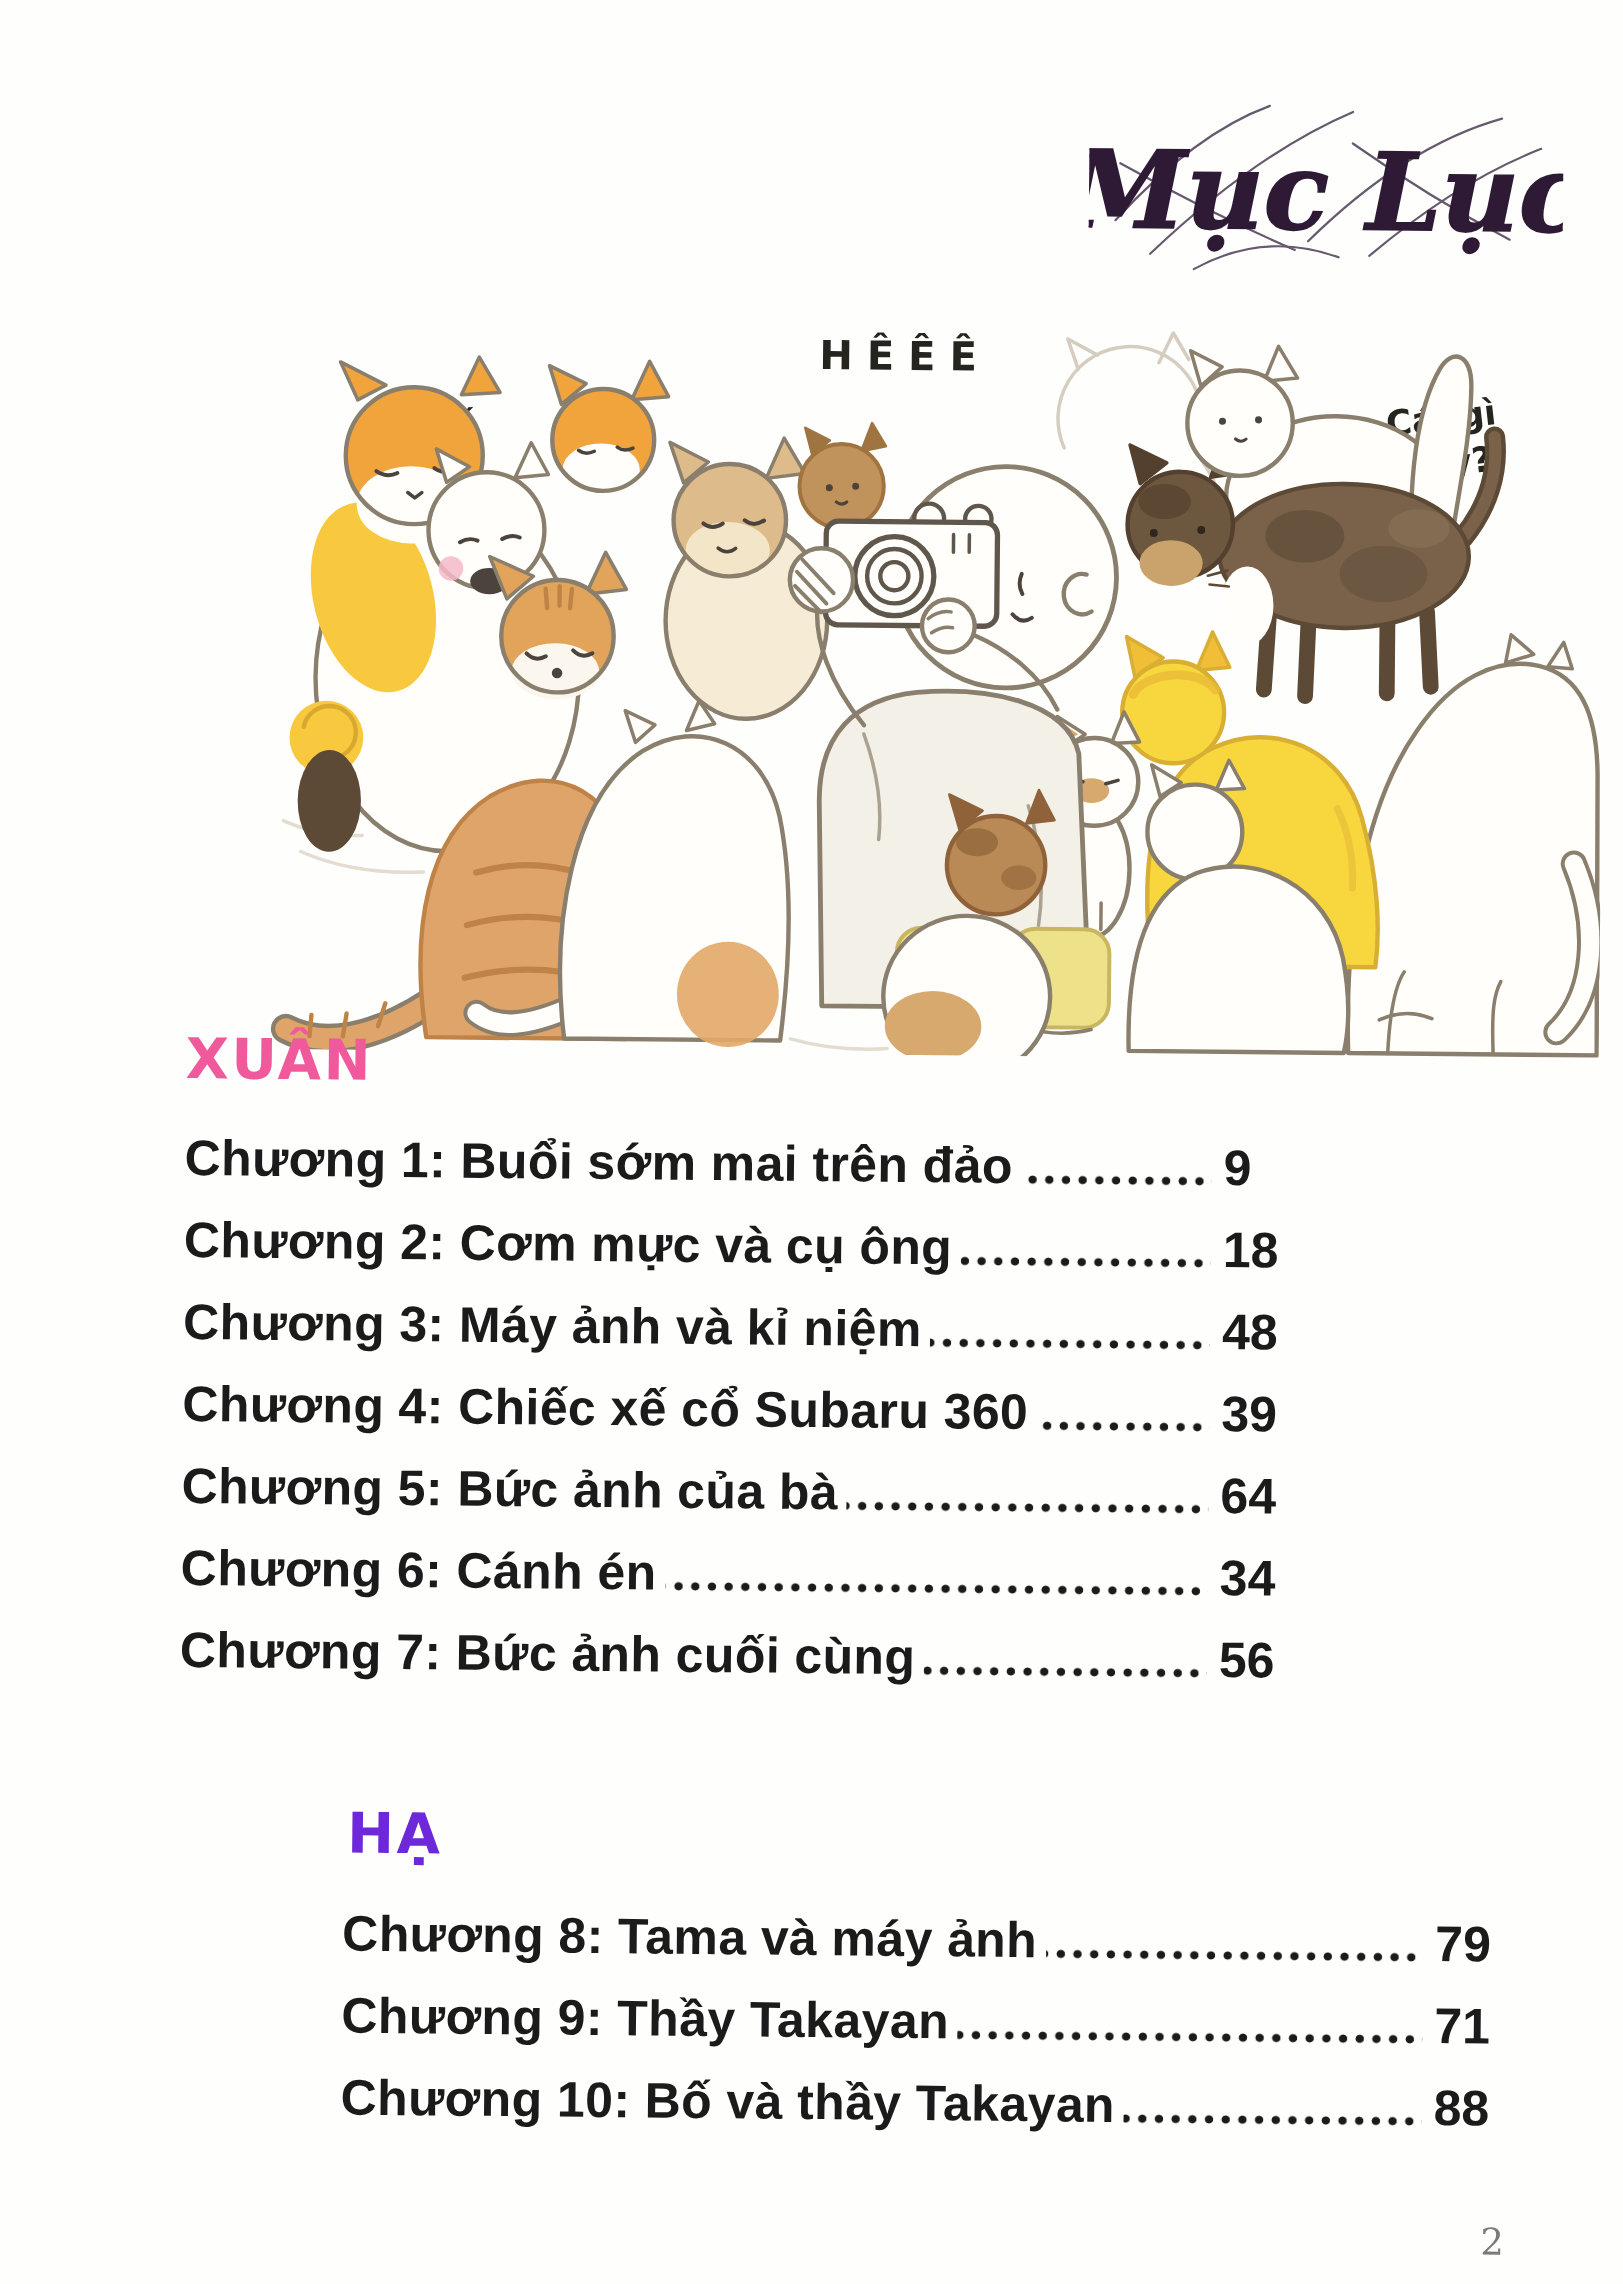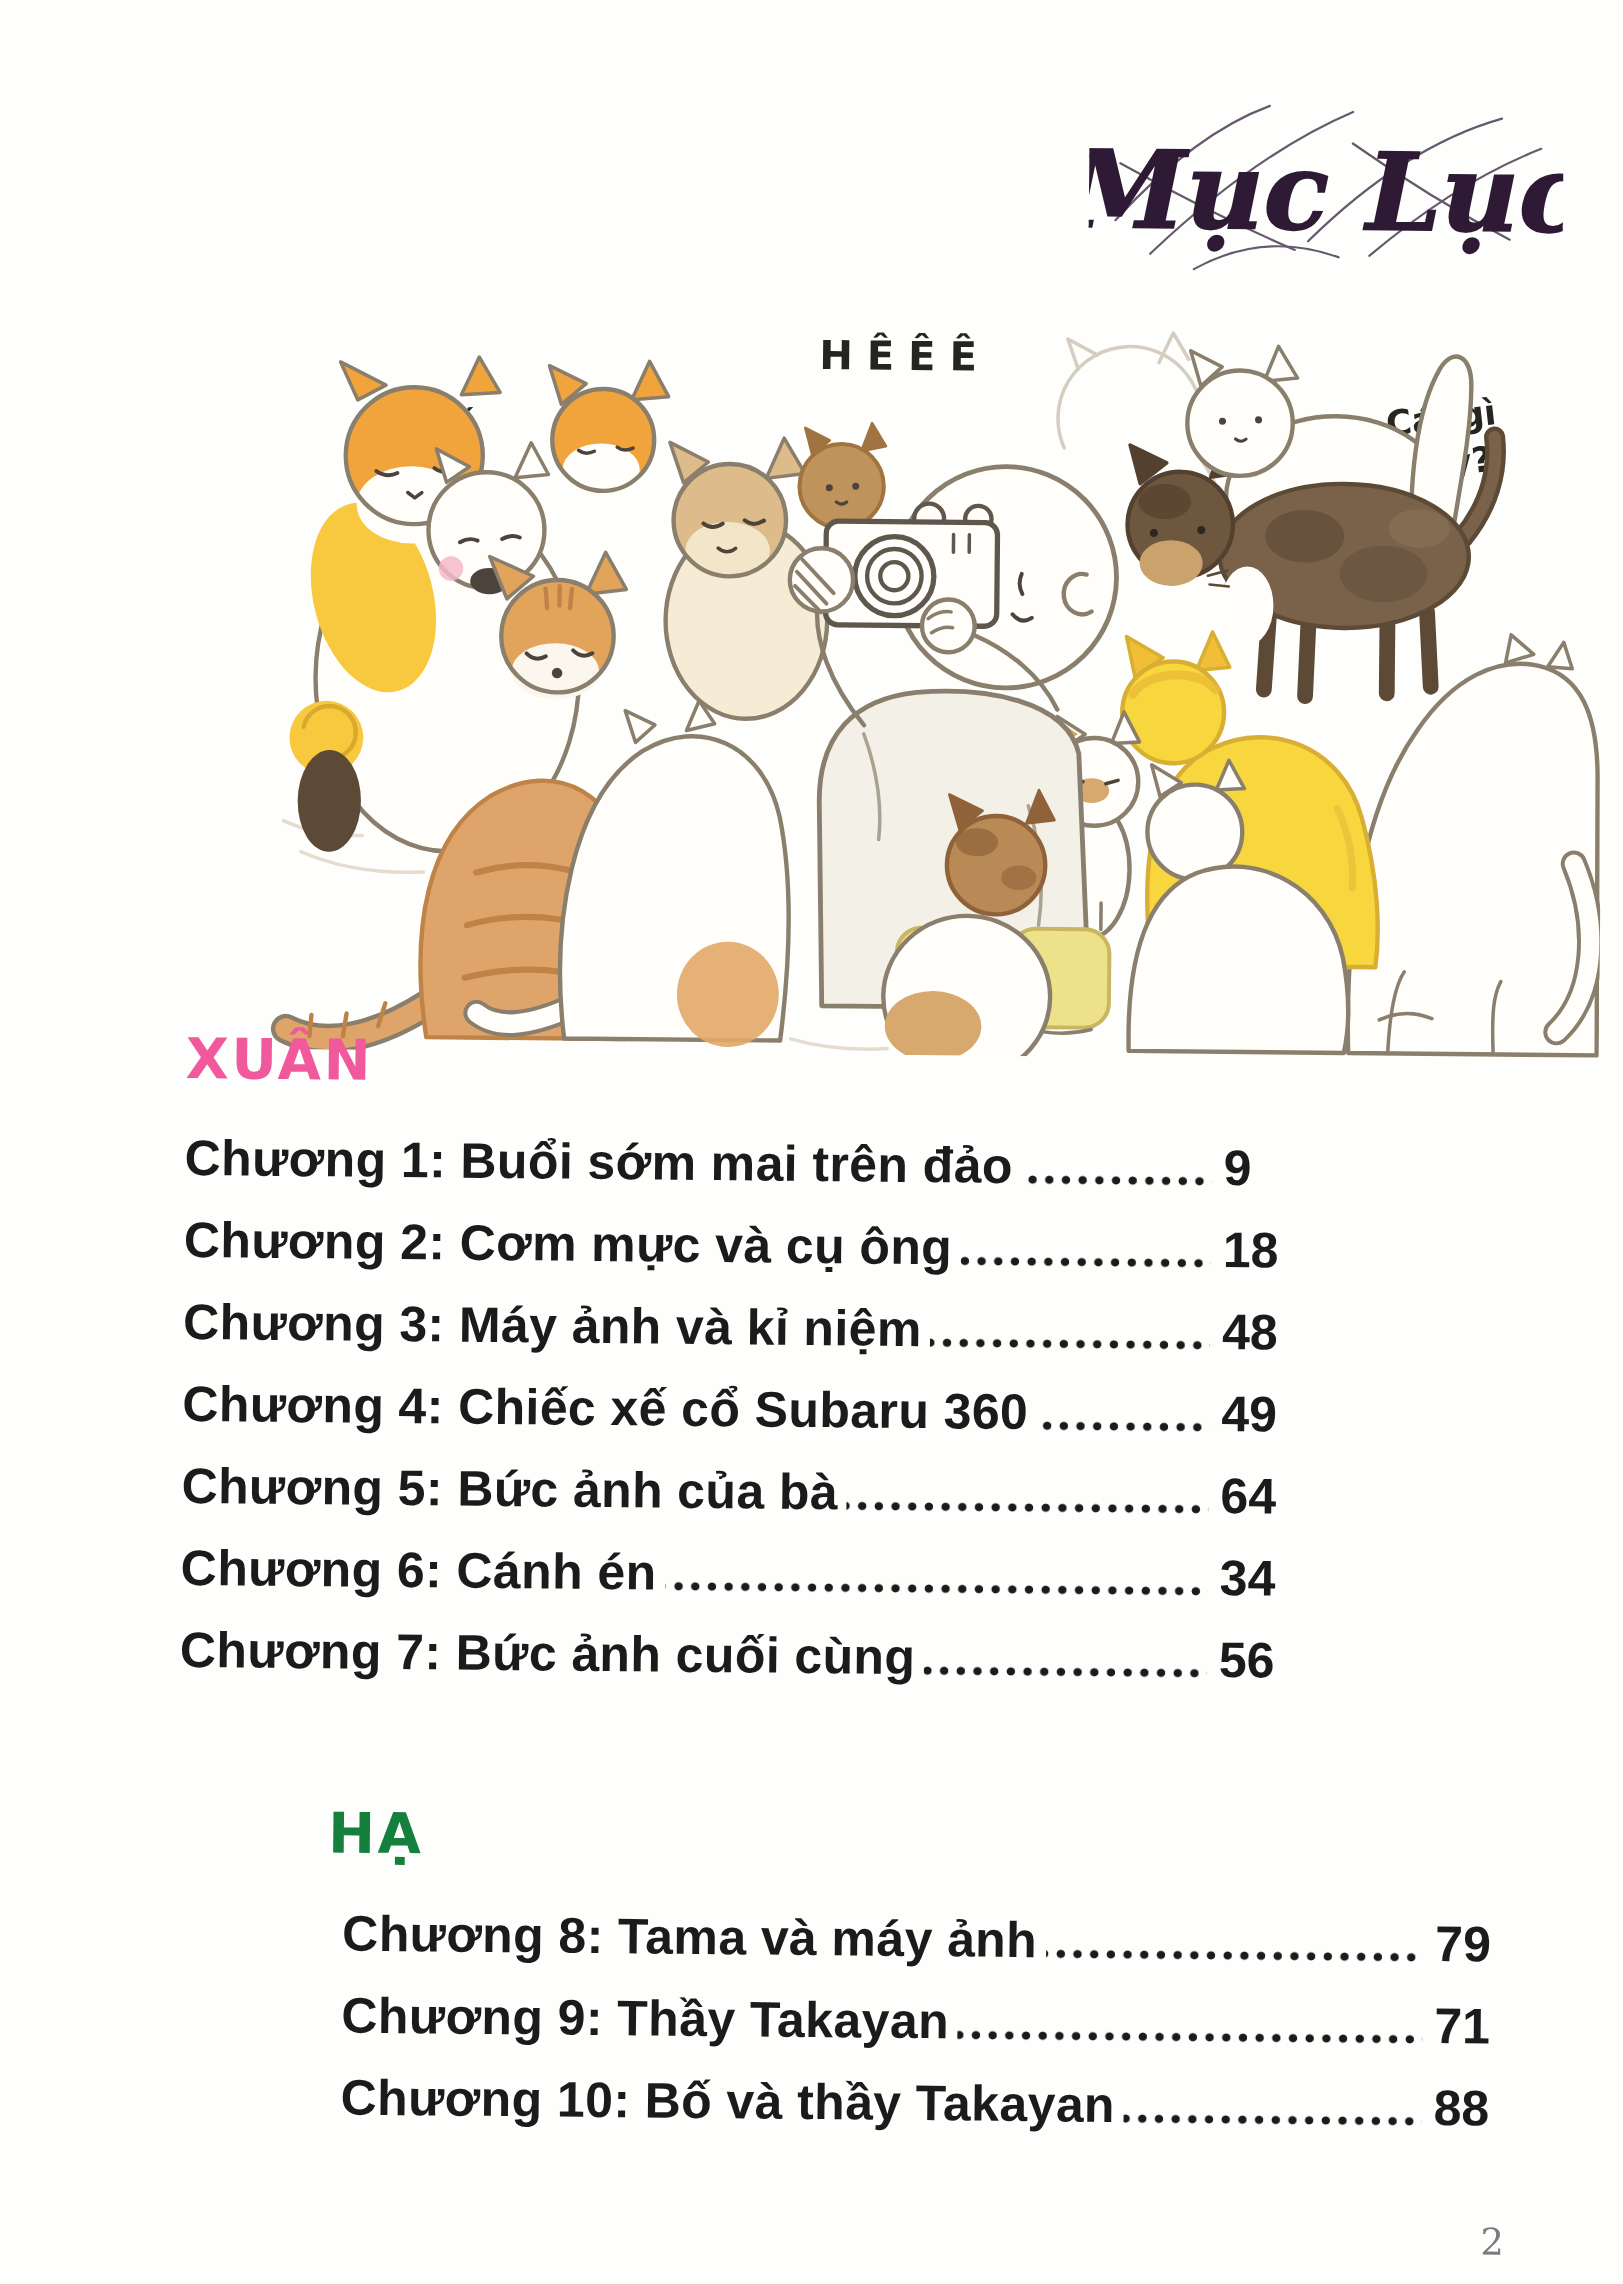--- a/index.html
+++ b/index.html
@@ -24,21 +24,21 @@
 
   
   .illus{position:absolute;left:246px;top:312px;width:1353px;height:742px;}
 
   
   .sec-label{
     position:absolute;font-family:"DejaVu Sans",sans-serif;font-weight:bold;
     font-size:56px;letter-spacing:2.6px;line-height:1;
   }
   .sec-xuan{left:186px;top:1037px;color:#f0599c;}
-  .sec-ha{left:336px;top:1810px;color:#15803d;}
+  .sec-ha{left:355px;top:1810px;color:#6d28d9;}
 
   .toc{position:absolute;}
   .toc-0{left:186px;top:1123px;width:1109px;}
   .toc-1{left:351px;top:1897px;width:1163px;}
   .row{display:flex;height:82px;line-height:82px;font-size:50px;font-weight:bold;color:#1b1b1b;}
   .row .t{white-space:nowrap;flex:none;letter-spacing:0.4px;}
   .row .leader{
     flex:1;height:11.4px;align-self:flex-start;margin:49px 12.3px 0 8.8px;
     background-image:radial-gradient(circle at 4.8px 5.7px,#1b1b1b 3.8px,rgba(0,0,0,0) 4.6px);
     background-size:16.7px 11.4px;background-repeat:repeat-x;background-position:right 0;
@@ -290,21 +290,21 @@
 
   <div class="row">
     <span class="t">Chương 3: Máy ảnh và kỉ niệm</span>
     <span class="leader"></span>
     <span class="n">48</span>
   </div>
 
   <div class="row">
     <span class="t">Chương 4: Chiếc xế cổ Subaru 360</span>
     <span class="leader"></span>
-    <span class="n">49</span>
+    <span class="n">39</span>
   </div>
 
   <div class="row">
     <span class="t">Chương 5: Bức ảnh của bà</span>
     <span class="leader"></span>
     <span class="n">64</span>
   </div>
 
   <div class="row">
     <span class="t">Chương 6: Cánh én</span>

